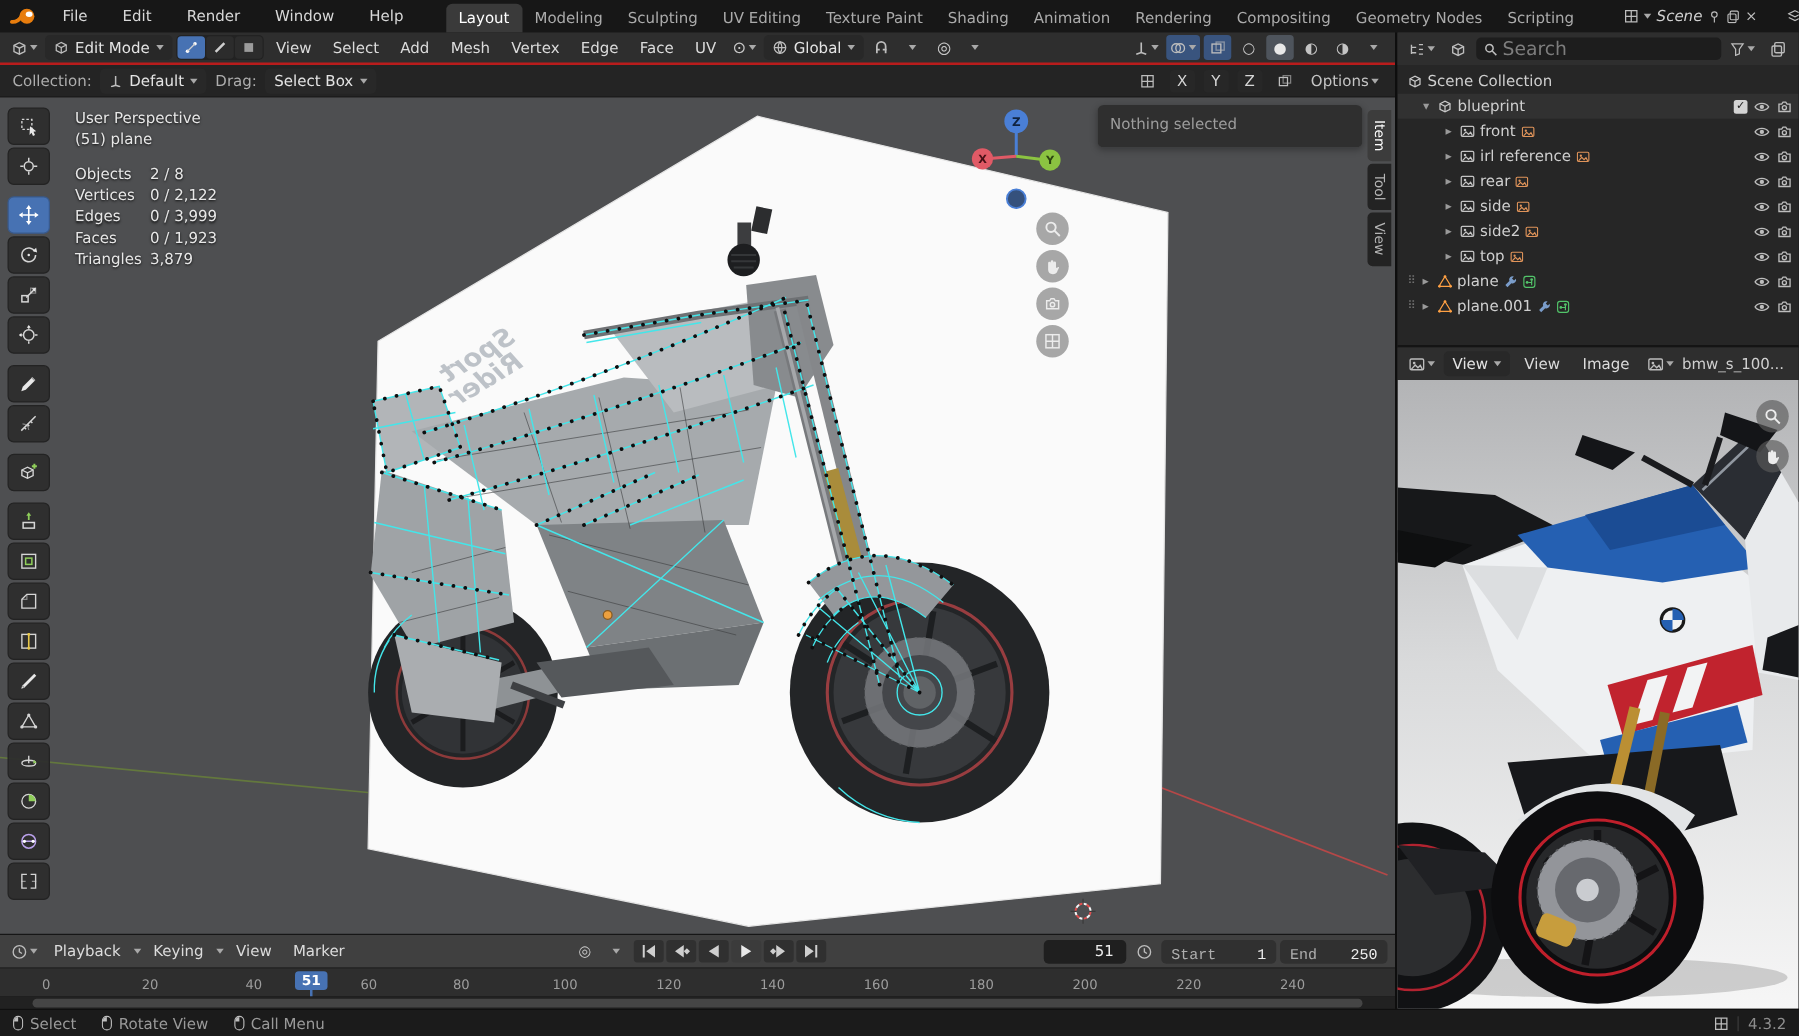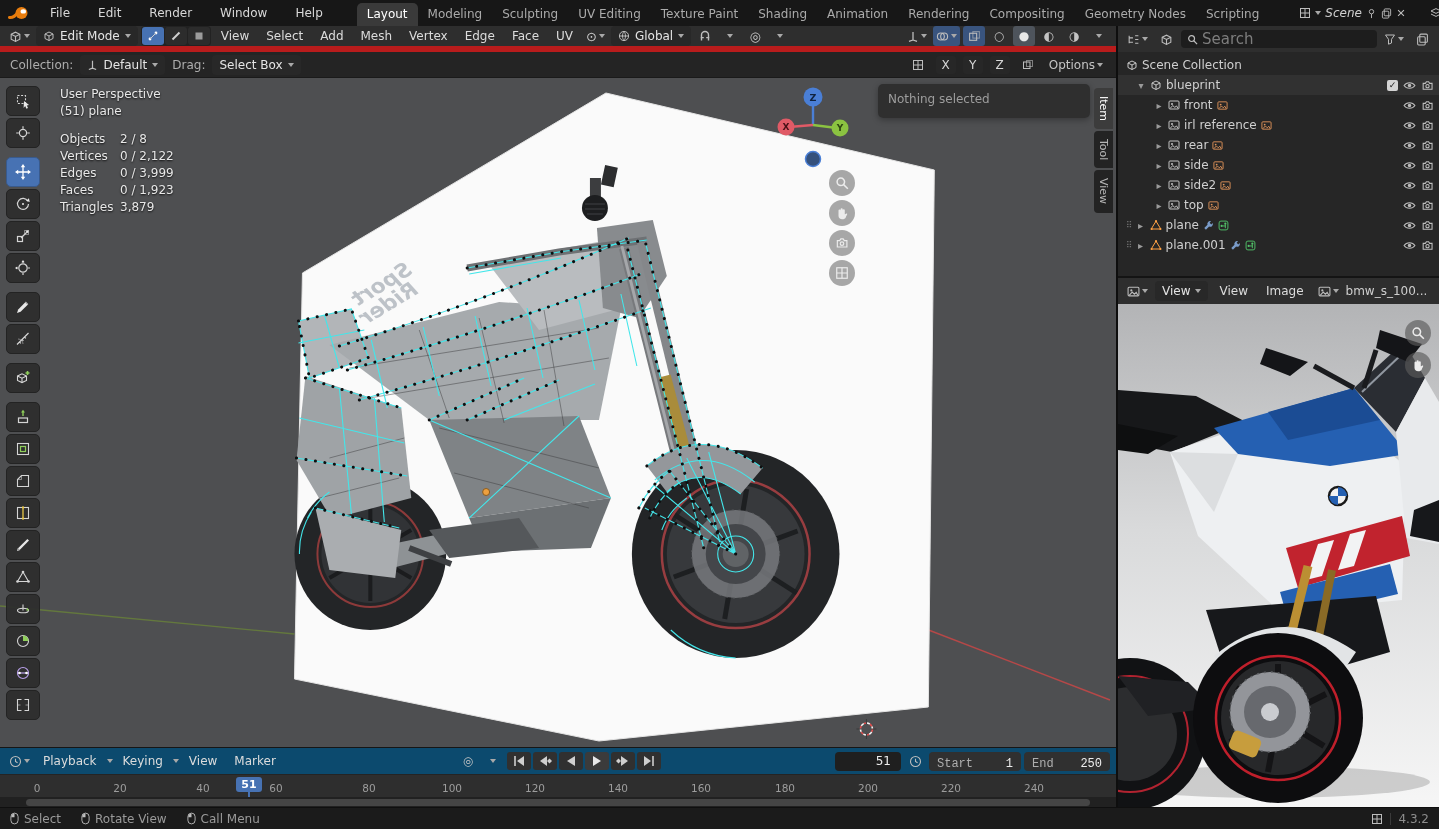--- a/index.html
+++ b/index.html
@@ -18,21 +18,21 @@
   .chev{width:0;height:0;border-left:3.5px solid transparent;border-right:3.5px solid transparent;border-top:4px solid #a9a9a9;display:inline-block;}
   .icon{display:inline-flex;align-items:center;justify-content:center;color:#bdbdbd;}
   svg.sm{display:block;}
 
   
   .main{flex:1;display:flex;min-height:0;}
   .leftcol{width:1118px;flex:none;display:flex;flex-direction:column;border-right:2px solid #0e0e0e;}
   .rightcol{flex:1;display:flex;flex-direction:column;min-width:0;}
 
   
-  .vheader{height:26px;background:#2e2e2e;display:flex;align-items:center;padding:0 6px;gap:3px;border-bottom:6px solid #b91c1c;flex:none;justify-content:space-between;}
+  .vheader{height:26px;background:#2e2e2e;display:flex;align-items:center;padding:0 6px;gap:3px;border-bottom:2px solid #b91c1c;flex:none;justify-content:space-between;}
   .pill{background:#282828;border-radius:4px;height:20px;display:inline-flex;align-items:center;gap:5px;padding:0 7px;color:#e4e4e4;white-space:nowrap;}
   .hbtn{height:20px;min-width:22px;border-radius:3px;display:inline-flex;align-items:center;justify-content:center;gap:2px;padding:0 3px;color:#c4c4c4;}
   .hbtn.on{background:#39547e;}
   .hbtn.sel{background:#4e545c;}
   .selmode{display:flex;gap:1px;background:#222;border-radius:4px;padding:1px;}
   .smbtn{width:22px;height:18px;border-radius:3px;display:flex;align-items:center;justify-content:center;background:#2c2c2c;}
   .smbtn.active{background:#4772b3;}
   .vmenu{padding:0 7px;line-height:26px;color:#dcdcdc;}
   .tsettings{height:26px;background:#242424;display:flex;align-items:center;padding:0 10px;gap:7px;border-bottom:1px solid #1a1a1a;flex:none;}
   .tslabel{color:#adadad;}
@@ -54,21 +54,21 @@
   .np-grip{margin-left:auto;color:#7e7e7e;font-size:10px;}
   .np-body{background:rgba(40,40,40,.82);padding:8px 10px 12px;color:#9d9d9d;}
   .ntabs{position:absolute;right:3px;top:10px;display:flex;flex-direction:column;gap:2px;}
   .ntab{writing-mode:vertical-rl;background:#232323;color:#b5b5b5;padding:8px 3px;border-radius:4px 0 0 4px;font-size:11px;}
   .ntab.active{background:#3c3c3c;color:#fff;}
   .gizmo{position:absolute;left:753px;top:8px;}
   .navbtn{position:absolute;left:829px;width:26px;height:26px;border-radius:50%;background:rgba(98,98,98,.55);display:flex;align-items:center;justify-content:center;color:#ececec;}
 
   
   .timeline{height:60px;flex:none;display:flex;flex-direction:column;border-top:1px solid #161616;}
-  .tl-header{height:26px;background:#0c4a6e;display:flex;align-items:center;padding:0 6px;gap:3px;}
+  .tl-header{height:26px;background:#404040;display:flex;align-items:center;padding:0 6px;gap:3px;}
   .transport{display:flex;gap:2px;align-items:center;}
   .tbtn{width:24px;height:18px;display:flex;align-items:center;justify-content:center;border-radius:3px;background:#303030;}
   .tbtn.play{background:#3b3b3b;}
   .framefield{width:66px;height:19px;background:#1f1f1f;border-radius:4px;color:#ececec;text-align:right;padding:2px 10px 0 0;}
   .rangepill{height:19px;background:#303030;border-radius:4px;display:flex;align-items:flex-end;justify-content:space-between;padding:0 8px;gap:8px;font-family:Liberation Mono, monospace;}
   .rp-l{color:#aeaeae;} .rp-v{color:#ededed;}
   .tl-ruler{height:23px;background:#2e2e2e;position:relative;border-top:1px solid #242424;}
   .tick{position:absolute;bottom:3px;transform:translateX(-50%);color:#9d9d9d;font-size:10.5px;}
   .playhead{position:absolute;left:249px;top:2px;transform:translateX(-50%);min-width:26px;height:15px;background:#4772b3;border-radius:3px;color:#fff;font-size:11px;font-weight:bold;display:flex;align-items:center;justify-content:center;padding:0 3px;}
   .phline{position:absolute;left:248px;top:17px;width:2px;height:6px;background:#4772b3;}
@@ -832,21 +832,21 @@
           </div>
           <div class="rangepill" style="width:86px">
             <span class="rp-l">End</span>
             <span class="rp-v">250</span>
           </div>
         </div>
         <div class="tl-ruler">
           <span class="tick" style="left:37px">0</span>
           <span class="tick" style="left:120px">20</span>
           <span class="tick" style="left:203px">40</span>
-          <span class="tick" style="left:276px">60</span>
+          <span class="tick" style="left:295px">60</span>
           <span class="tick" style="left:369px">80</span>
           <span class="tick" style="left:452px">100</span>
           <span class="tick" style="left:535px">120</span>
           <span class="tick" style="left:618px">140</span>
           <span class="tick" style="left:701px">160</span>
           <span class="tick" style="left:785px">180</span>
           <span class="tick" style="left:868px">200</span>
           <span class="tick" style="left:951px">220</span>
           <span class="tick" style="left:1034px">240</span>
           <div class="phline"></div>

